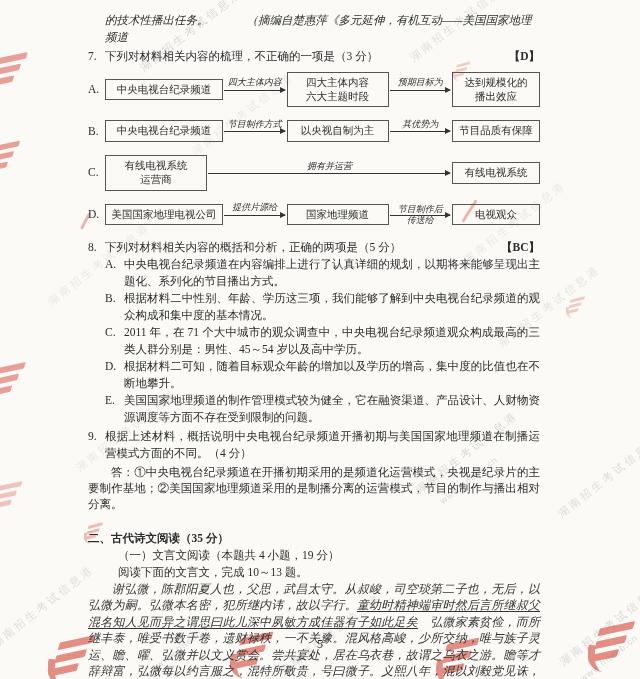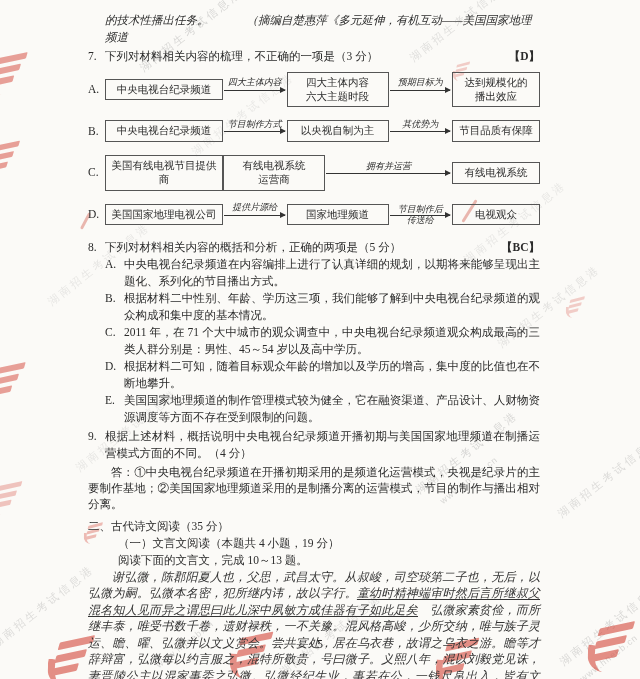--- a/index.html
+++ b/index.html
@@ -26,21 +26,21 @@
     font-size:10.5px;line-height:1.3;text-align:center;white-space:pre-line;flex:none;}
   .w1{width:118px}.w2{width:102px}.w3{width:88px}
   .fc-arrow{flex:1;min-width:40px;position:relative;align-self:stretch;min-height:30px;}
   .fc-line{position:absolute;left:1px;right:2px;top:50%;height:1px;background:#333;}
   .fc-line::after{content:"";position:absolute;right:-1px;top:-3px;
     border-left:6px solid #333;border-top:3px solid transparent;border-bottom:3px solid transparent;}
   .fc-label{position:absolute;left:-6px;right:-6px;bottom:50%;margin-bottom:1px;
     text-align:center;font-size:9px;font-style:italic;white-space:pre-line;line-height:1.25;}
   .fc-arrow.straddle .fc-label{bottom:auto;top:50%;transform:translateY(-50%);margin-bottom:12px;}
   .answer-para{text-indent:2em;text-align:justify;line-height:16px;margin-top:2px;}
-  .sec-title{font-weight:normal;margin-top:6px;}
+  .sec-title{font-weight:bold;margin-top:18px;}
   .sec-sub{font-weight:normal;margin-left:30px;}
   .sec-sub2{margin-left:30px;}
   .passage{font-style:italic;text-align:justify;line-height:16.5px;font-size:12px;
     text-indent:2em;color:#333;}
   .passage .ul{text-decoration:underline;text-underline-offset:2px;}
   .page-num{position:absolute;left:0;right:0;top:636px;text-align:center;font-size:12px;}
   
   .wm-text{position:absolute;color:#8d8d8d;opacity:.32;font-size:11px;letter-spacing:3px;
     transform:rotate(-38deg);white-space:nowrap;pointer-events:none;
     font-family:"Liberation Sans","DejaVu Sans",sans-serif;}
@@ -174,21 +174,20 @@
       <div class="fc-box w2">以央视自制为主</div>
       <div class="fc-arrow">
           <div class="fc-label">其优势为</div>
           <div class="fc-line"></div>
         </div>
       <div class="fc-box w3">节目品质有保障</div>
     </div>
 
     <div class="fc-row">
       <span class="fc-letter">C.</span>
-      <div class="fc-box w1">美国有线电视节目提供商</div>
       <div class="fc-box w2">有线电视系统
 运营商</div>
       <div class="fc-arrow">
           <div class="fc-label">拥有并运营</div>
           <div class="fc-line"></div>
         </div>
       <div class="fc-box w3">有线电视系统</div>
     </div>
 
     <div class="fc-row">

